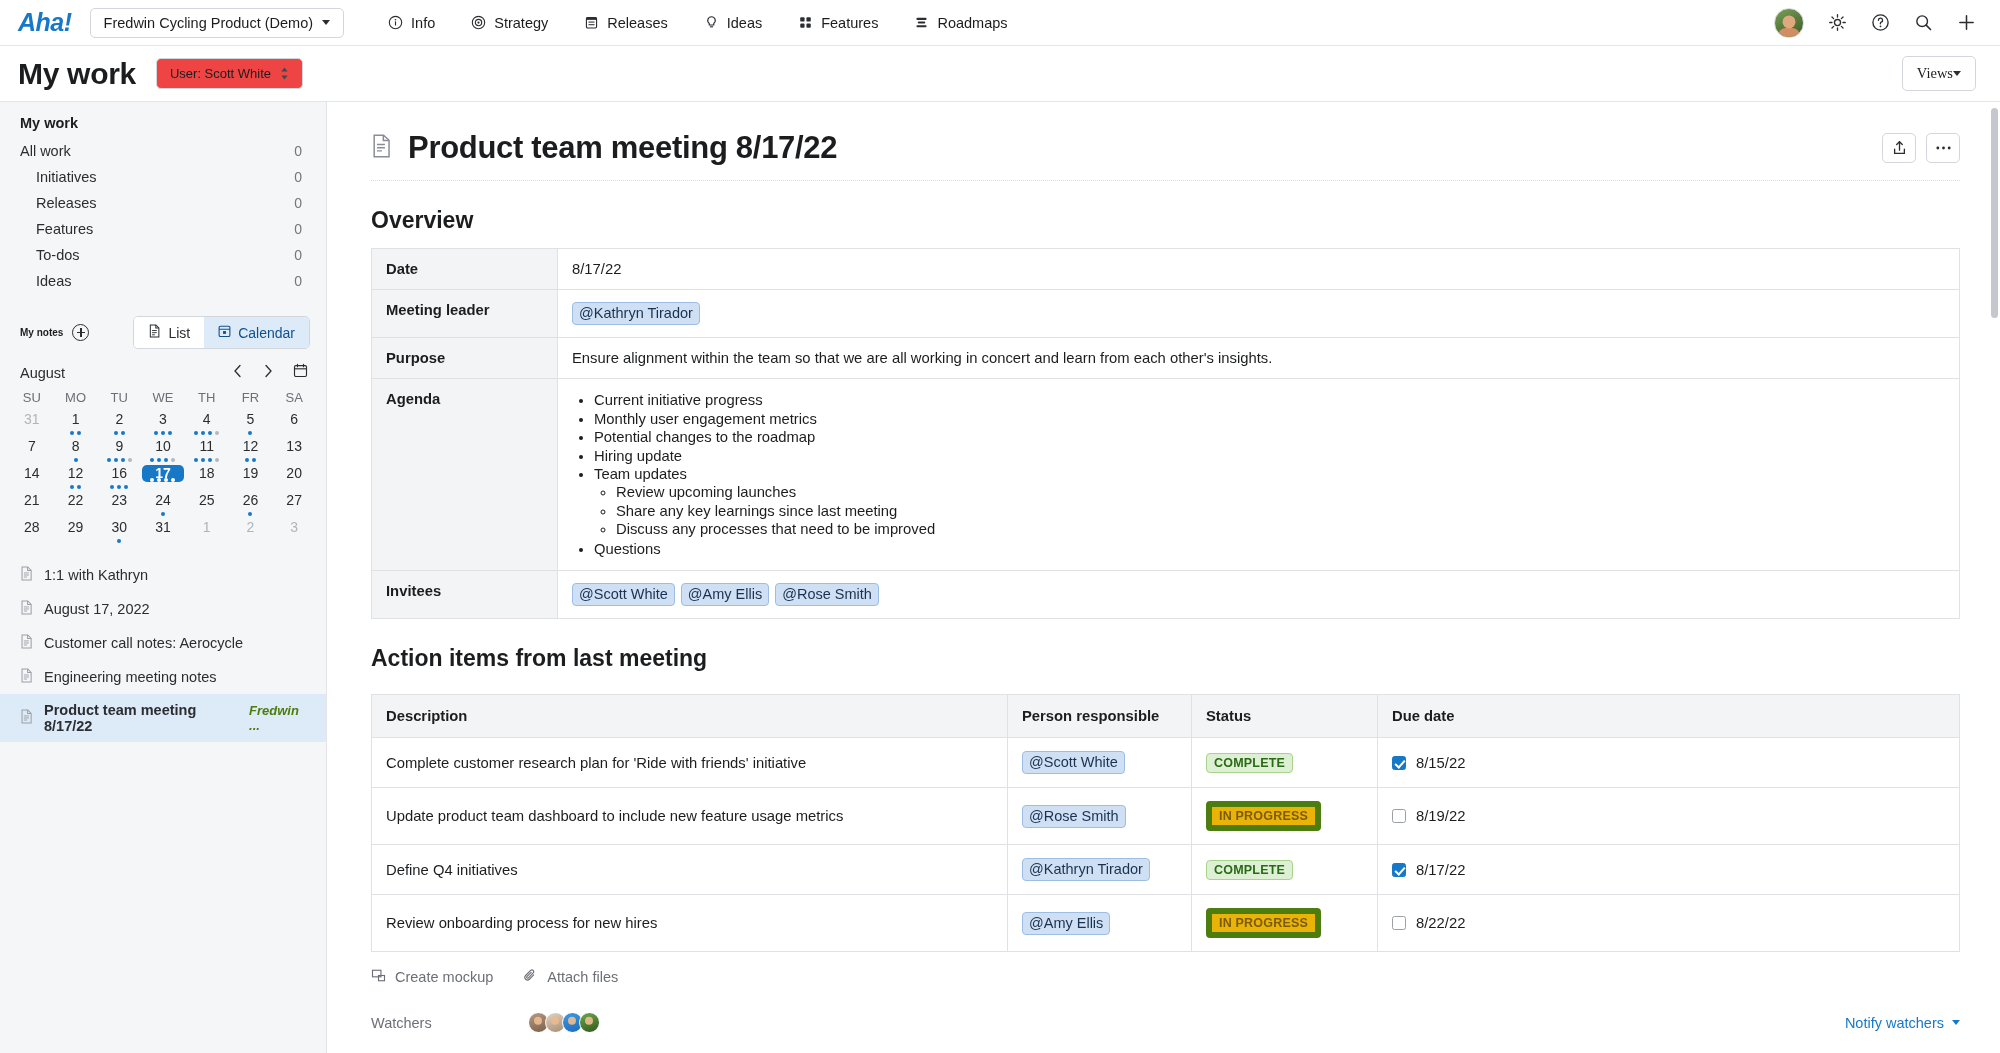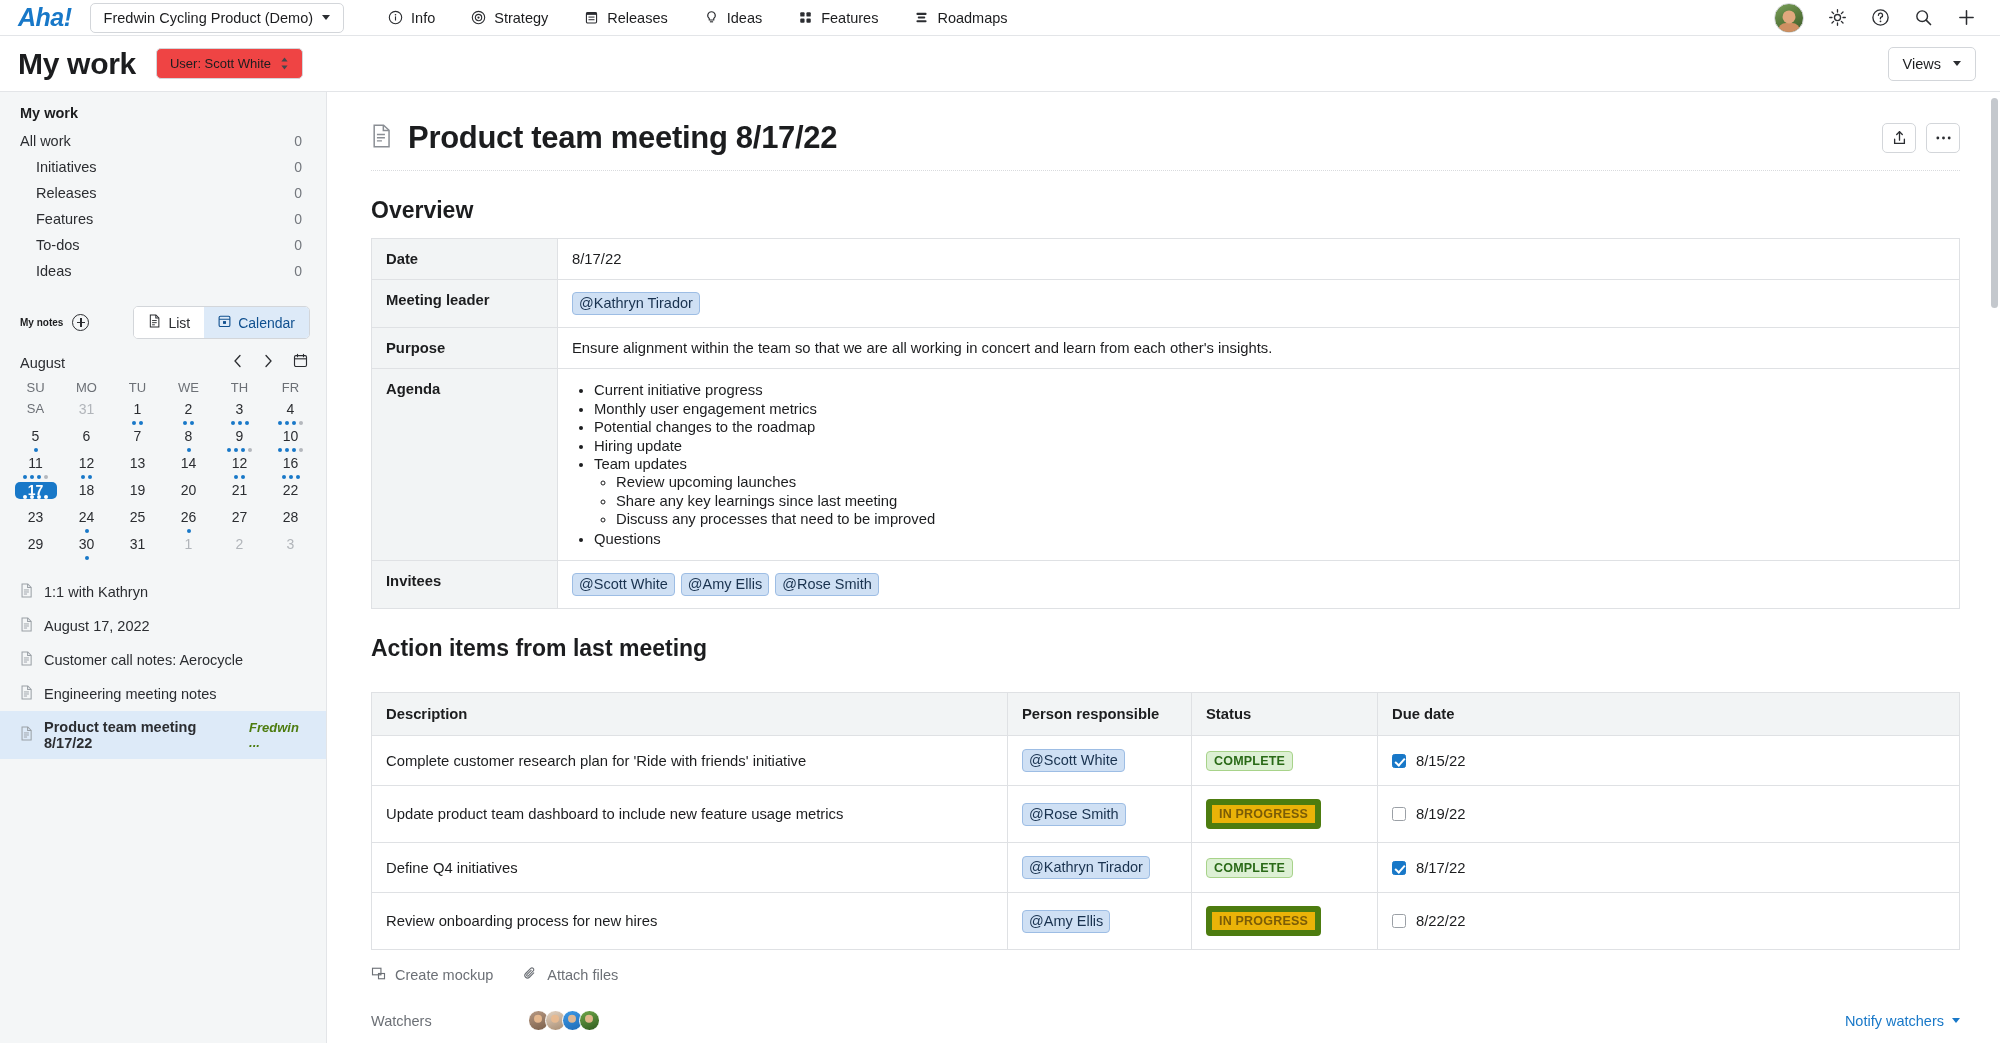--- a/index.html
+++ b/index.html
@@ -6,21 +6,21 @@
   html, body {
     width: 2000px; height: 1053px;
     font-family: "Liberation Sans", sans-serif;
     background: #ffffff;
     color: #1c1d1f;
     overflow: hidden;
   }
 
   
   .topnav {
-    height: 36px; width: 100%;
+    height: 46px; width: 100%;
     display: flex; align-items: center;
     border-bottom: 1px solid #e3e5e8;
     background: #fff;
     position: relative;
   }
   .logo {
     font-size: 25px; font-weight: bold; color: #1878c8;
     margin-left: 18px; margin-right: 18px;
     letter-spacing: -0.5px;
     font-style: italic;
@@ -74,23 +74,23 @@
     font-size: 30px; font-weight: bold; letter-spacing: -0.3px;
     margin-right: 20px;
   }
   .user-select {
     display: flex; align-items: center; gap: 9px;
     border: 1px solid #d3d6da; border-radius: 5px;
     padding: 7px 13px; font-size: 13px; background: #ef4444;
   }
   .updown { display:flex; flex-direction:column; gap:2px; align-items:center; color:#44474c; }
   .views-btn {
-    margin-left: auto; display: flex; align-items: center; gap: 12px;
+    margin-left: auto; display: flex; align-items: center; gap: 0;
     border: 1px solid #d3d6da; border-radius: 5px;
-    padding: 8px 14px; font-size: 14.5px; background: #fff;
+    padding: 8px 14px; font-size: 14.5px; background: #fff; font-family: Liberation Serif, serif;
   }
 
   
   .body-wrap { display: flex; height: calc(1053px - 46px - 56px); }
 
   
   .sidebar {
     width: 327px; flex: 0 0 327px;
     background: #f4f6f7; border-right: 1px solid #e3e5e8;
     overflow: hidden; position: relative;
@@ -130,21 +130,21 @@
   }
   .toggle-btn.active { background: #ddeaf8; color: #10508f; }
 
   
   .cal-head {
     display: flex; align-items: center; padding: 6px 18px 2px 20px;
   }
   .cal-month { font-size: 14.5px; color: #2b2d31; }
   .cal-nav { margin-left: auto; display: flex; align-items: center; gap: 20px; color:#2b2d31; }
   .cal-grid {
-    display: grid; grid-template-columns: repeat(6, 1fr);
+    display: grid; grid-template-columns: repeat(7, 1fr);
     padding: 6px 10px 0 10px;
   }
   .cal-dow {
     text-align: center; font-size: 13px; color: #6c7076;
     padding-bottom: 6px;
   }
   .cal-cell {
     height: 27px; display: flex; flex-direction: column;
     align-items: center; justify-content: flex-start;
     position: relative;
@@ -208,21 +208,21 @@
     border-radius: 4px; padding: 2px 6px; font-size: 14.5px; color: #19324f;
     line-height: 17px;
   }
   .mention + .mention { margin-left: 6px; }
 
   ul.agenda { margin: 0 0 0 22px; }
   ul.agenda li { font-size: 14.8px; line-height: 16.6px; padding: 1px 0; }
   ul.agenda ul { margin-left: 22px; list-style: circle; }
 
   
-  table.ai-table { border-collapse: collapse; margin: 16px 40px 0 44px;
+  table.ai-table { border-collapse: collapse; margin: 8px 40px 0 44px;
     width: calc(100% - 84px); table-layout: fixed; }
   table.ai-table th {
     background: #f2f4f5; font-weight: bold; font-size: 14.8px;
     text-align: left; padding: 13px 14px; border: 1px solid #dfe1e4;
   }
   table.ai-table td {
     padding: 13px 14px; border: 1px solid #dfe1e4; font-size: 14.8px;
   }
   .col-desc { width: 636px; }
   .col-person { width: 184px; }

